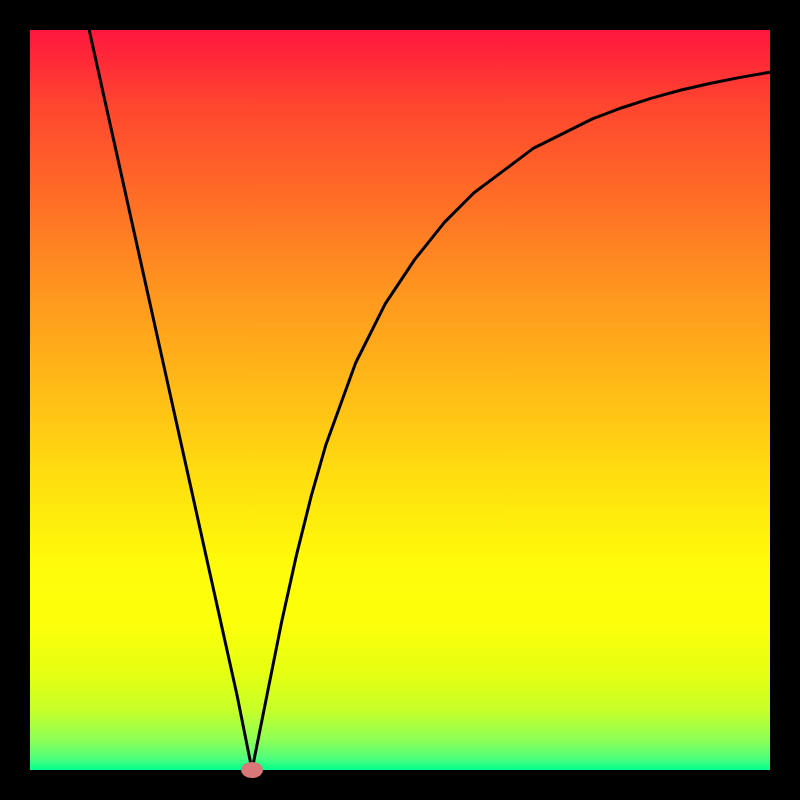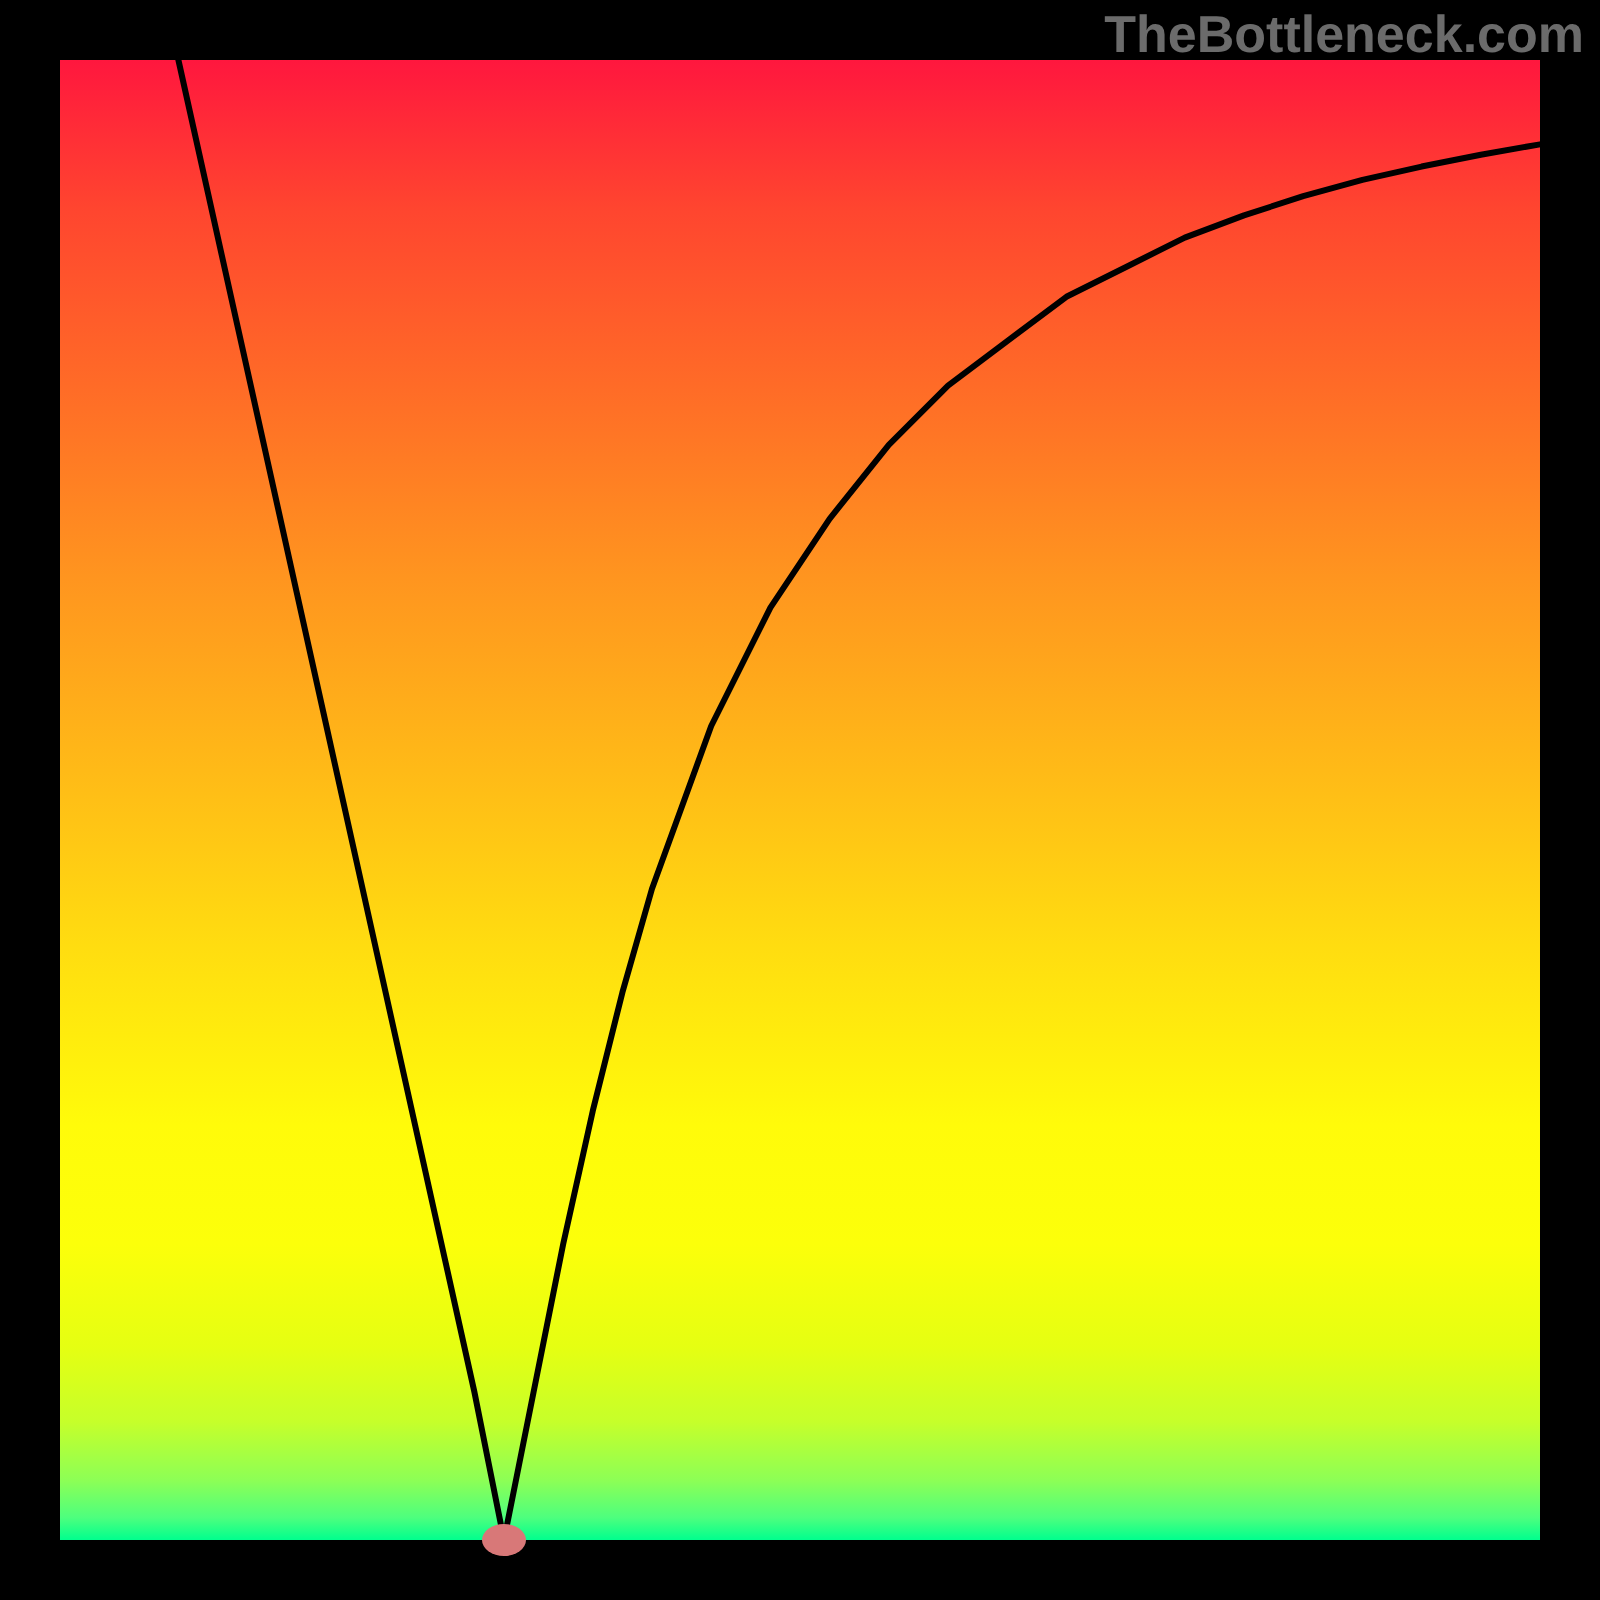--- a/index.html
+++ b/index.html
@@ -28,21 +28,20 @@
   svg {
     position: absolute;
     top: 0;
     left: 0;
   }
 </style>
 </head>
 <body>
 <div class="container">
 
-<div class="watermark">TheBottleneck.com</div>
 
 <svg id="chart-svg" width="800" height="800">
   <defs>
     <linearGradient id="bg-grad" x1="0" y1="0" x2="0" y2="1">
           <stop offset="0%" stop-color="#ff173e"></stop>
           <stop offset="10%" stop-color="#ff452f"></stop>
           <stop offset="22%" stop-color="#ff6b27"></stop>
           <stop offset="35%" stop-color="#ff951f"></stop>
           <stop offset="48%" stop-color="#ffba17"></stop>
           <stop offset="60%" stop-color="#ffdd10"></stop>

